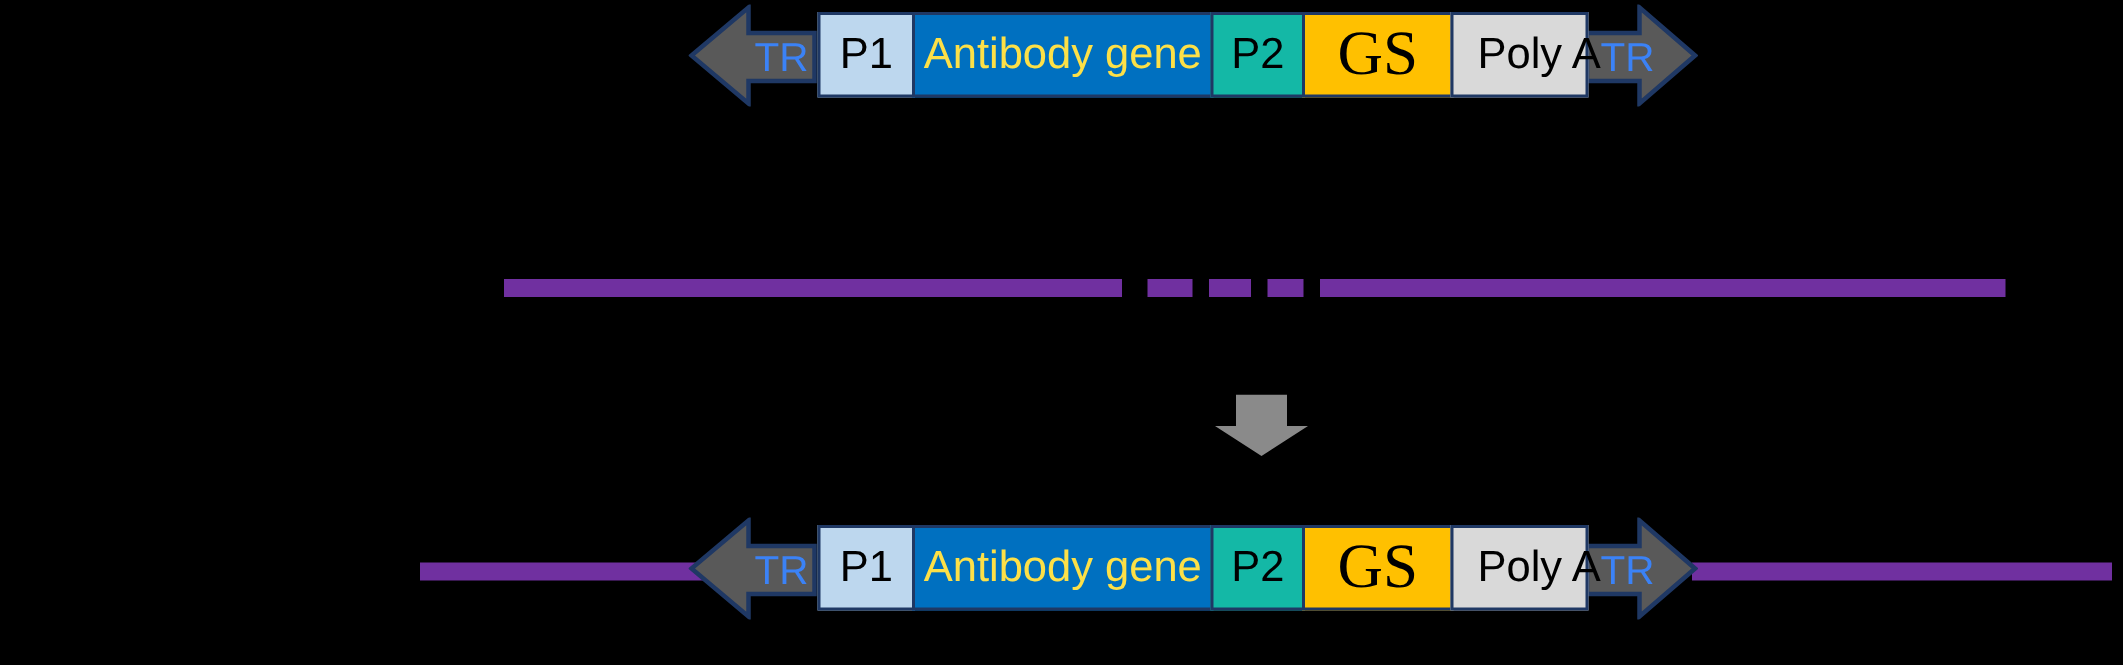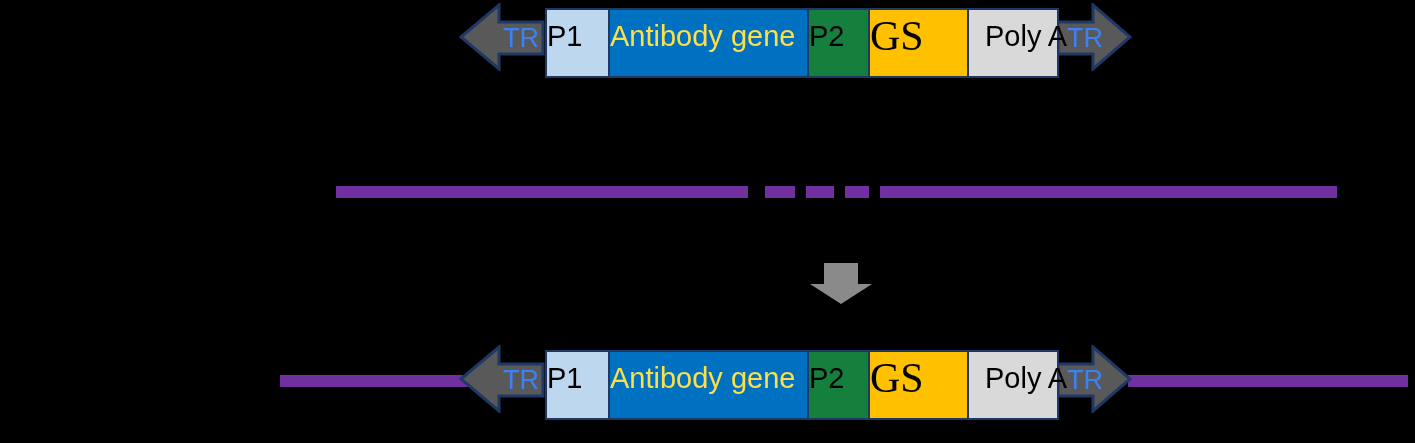--- a/index.html
+++ b/index.html
@@ -13,31 +13,32 @@
   .canvas{
     position:relative;
     width:1415px;height:443px;
     background:var(--bg);
     overflow:hidden;
     font-family:"Liberation Sans",sans-serif;
   }
   .abs{position:absolute;}
   .seg{
     position:absolute;
-    height:70px;
+    height:57px;
     box-sizing:border-box;
     border:2px solid var(--navy);
+    text-align:center;
     font-size:29px;
     line-height:53px;
     color:#000;
     white-space:nowrap;
   }
   .seg-p1{background:#BDD7EE;}
   .seg-ab{background:#0070C0;color:#fde047;}
-  .seg-p2{background:#15803d;}
+  .seg-p2{background:#14b8a6;}
   .seg-gs{background:#FFC000;font-family:"Liberation Serif",serif;font-size:42px;}
   .seg-pa{background:#D9D9D9;padding-left:16px;}
   .trlabel{
     position:absolute;
     height:34px;line-height:34px;
     text-align:center;
     color:#3b82f6;
     font-size:27px;
     z-index:3;
   }

